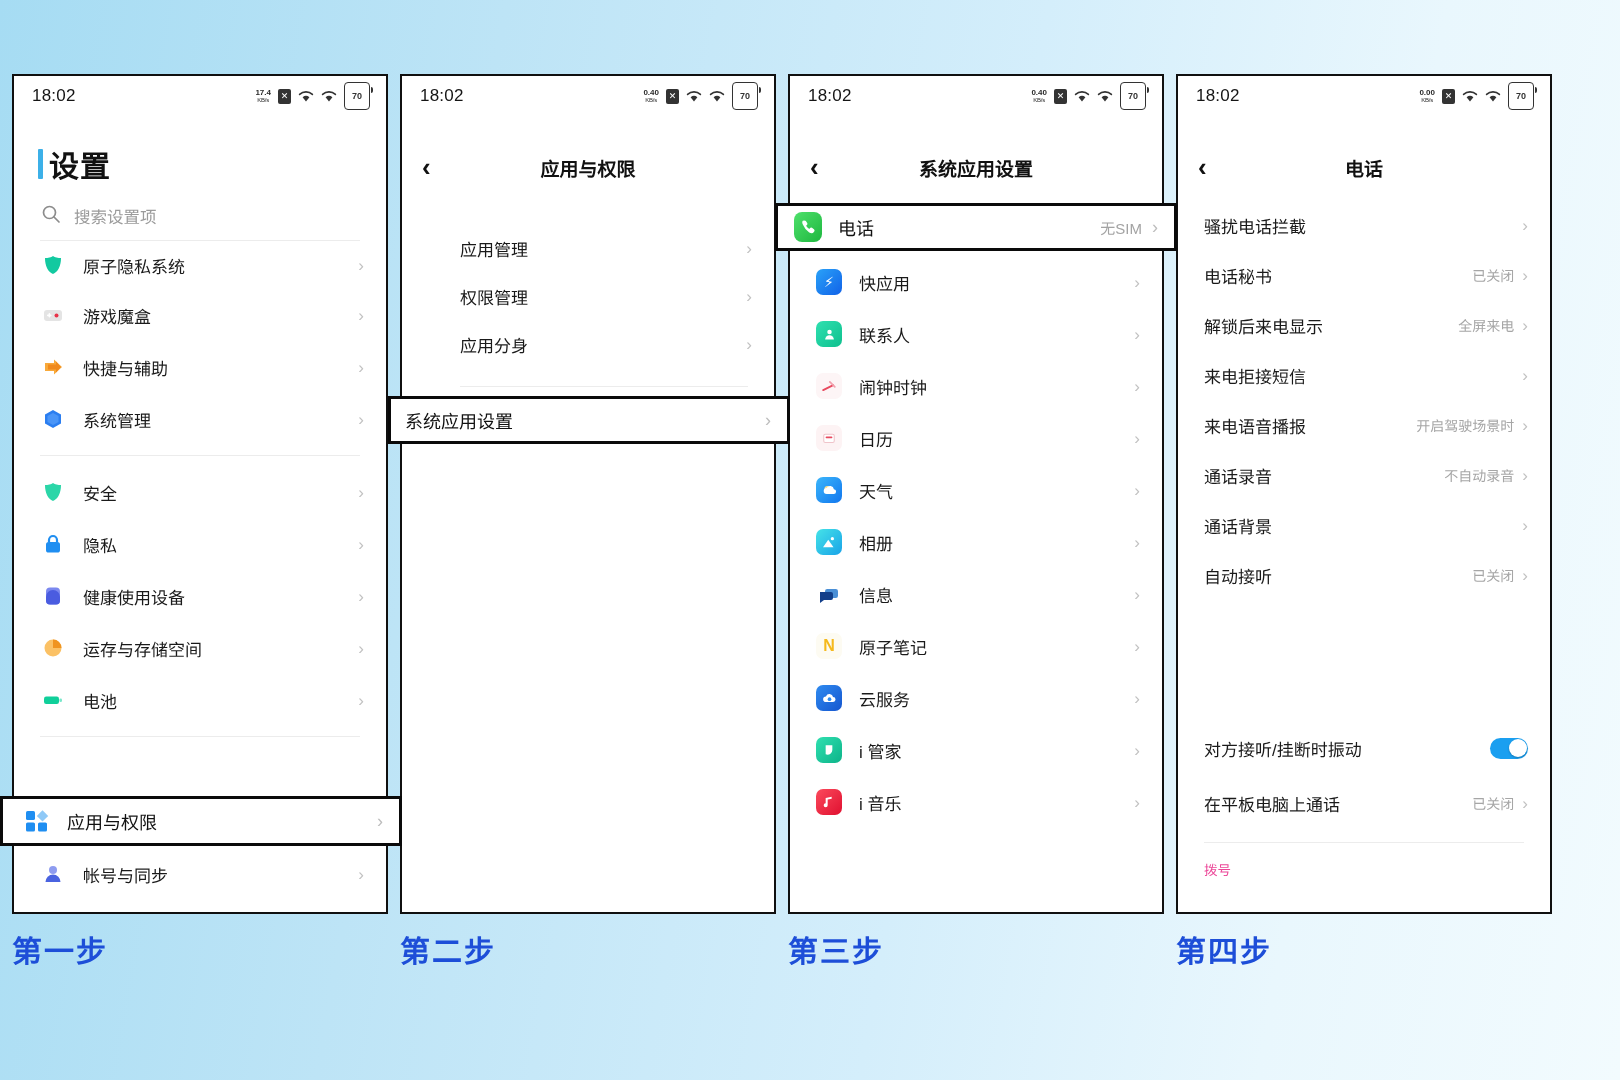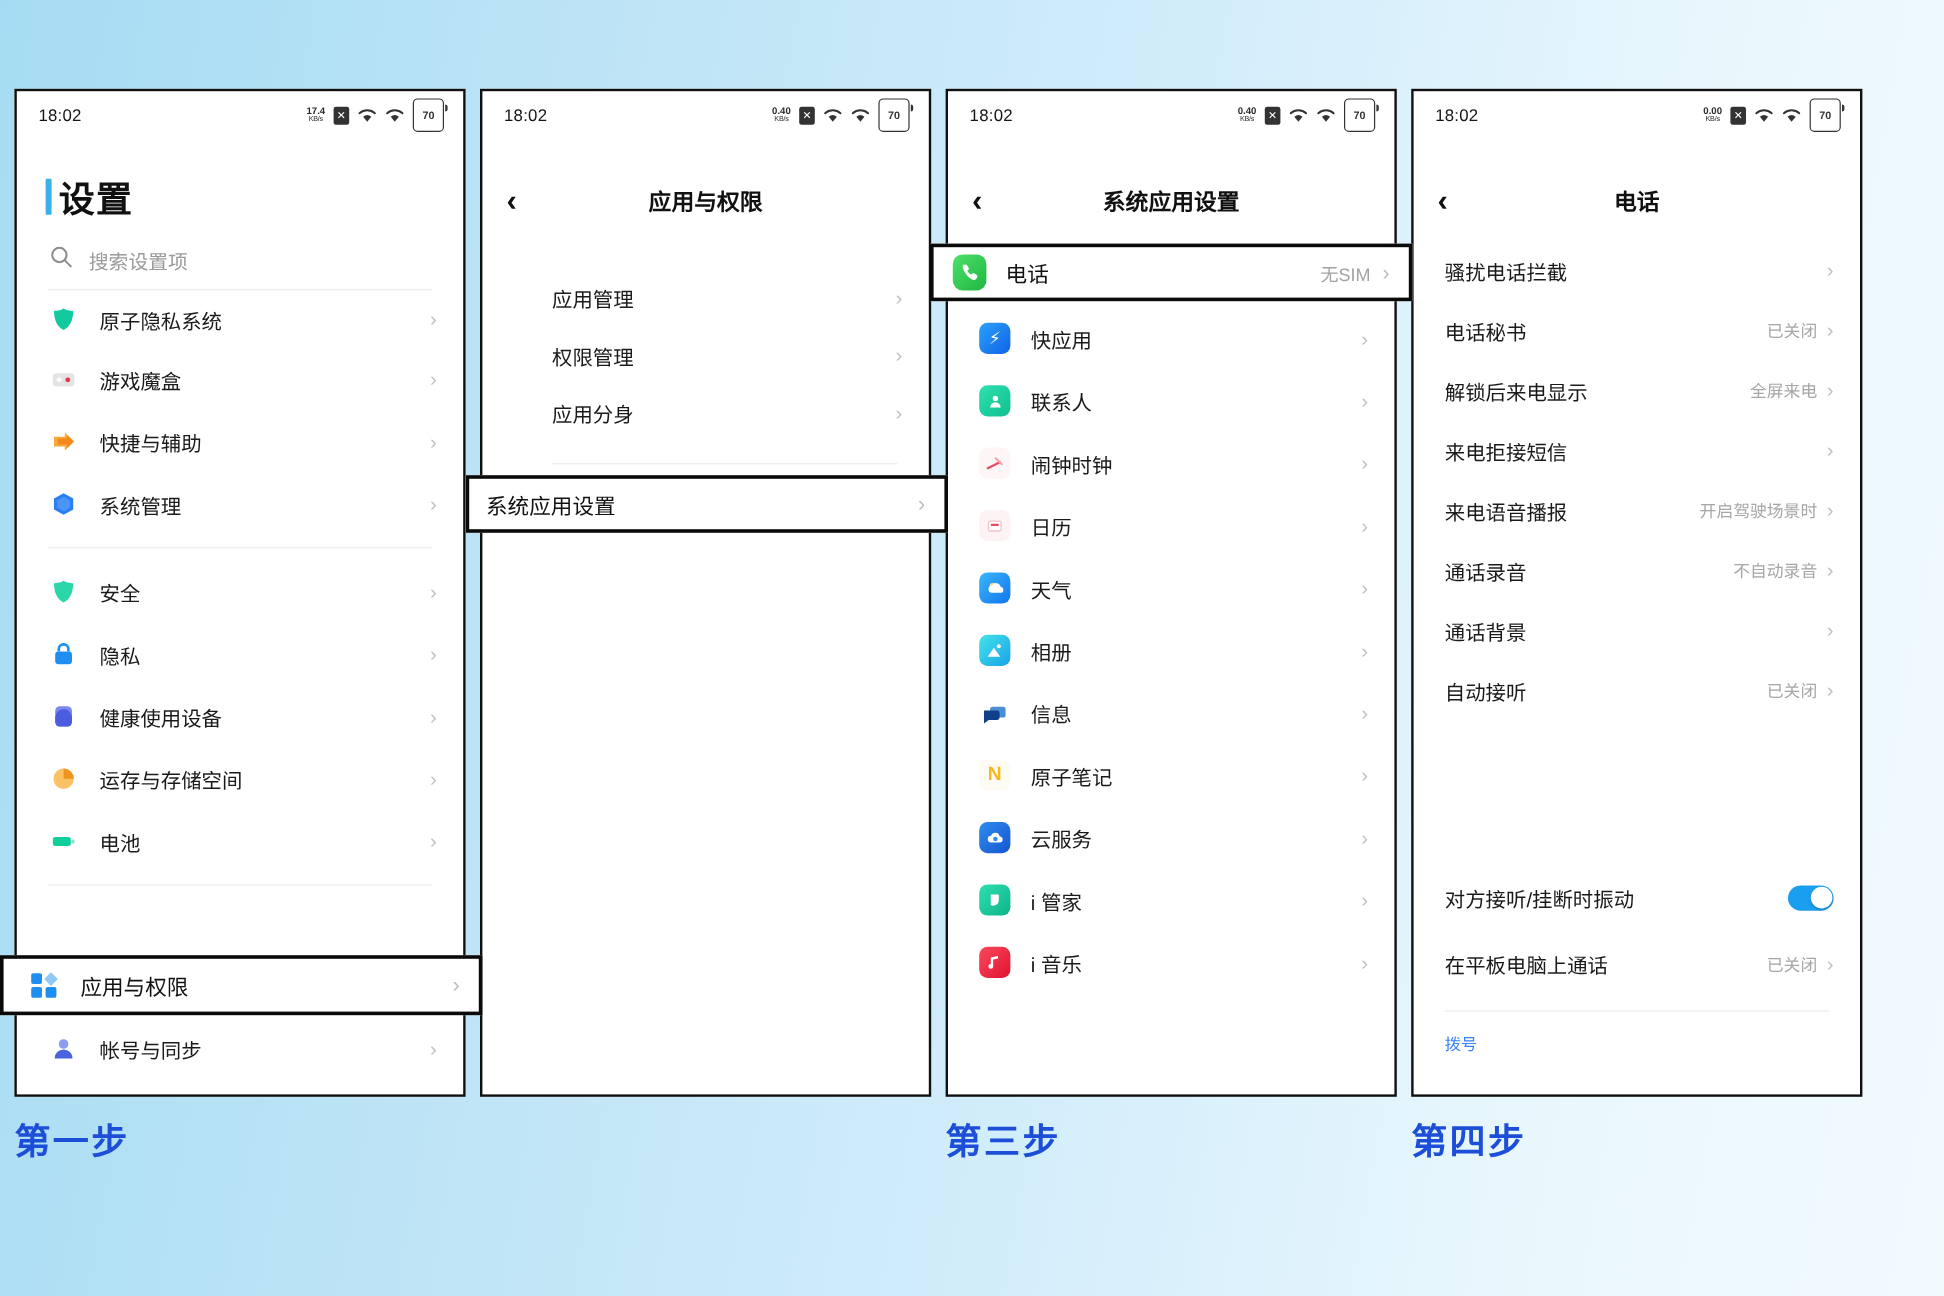--- a/index.html
+++ b/index.html
@@ -28,21 +28,21 @@
   #panel3 { left: 788px;  top: 74px; width: 376px; height: 840px; }
   #panel4 { left: 1176px; top: 74px; width: 376px; height: 840px; }
 
   
   .statusbar {
     height: 40px;
     display: flex; align-items: center;
     padding: 0 16px 0 18px;
     font-size: 15px; color: #1a1a1a;
   }
-  .sb-time { font-size: 14px; letter-spacing: .2px; color:#151515; }
+  .sb-time { font-size: 17px; letter-spacing: .2px; color:#151515; }
   .sb-right { margin-left: auto; display: flex; align-items: center; gap: 7px; }
   .sb-speed {
     display: flex; flex-direction: column; align-items: center; justify-content: center;
     line-height: 1; color: #2a2a2a;
   }
   .sb-speed .n { font-size: 8px; font-weight: 700; }
   .sb-speed .u { font-size: 6px; letter-spacing: -.2px; }
   .sb-simx {
     width: 13px; height: 15px; background: #333; border-radius: 2px;
     color:#fff; font-size: 9px; font-weight: 700;
@@ -155,21 +155,21 @@
   .toggle.off { background: #fff; border: 1.5px solid #dcdcdc; }
   .toggle.off .knob { background:#fff; border:1px solid #e6e6e6; box-shadow:none; }
 
   
   .hl-desc { padding: 12px 18px 10px 20px; position: relative; }
   .hl-desc .t { font-size: 19px; color:#111; font-weight: 400; line-height: 1.25;}
   .hl-desc .d { font-size: 12.5px; color:#9d9d9d; line-height: 1.55; margin-top: 6px; max-width: 280px;}
   .hl-desc .toggle { position: absolute; right: 18px; top: 22px; }
 
   .smallrow { height: 50px; }
-  .grayhead { font-size: 13.5px; color: #3b82f6; padding: 16px 0 0 26px; }
+  .grayhead { font-size: 13.5px; color: #ec4899; padding: 16px 0 0 26px; }
 
   
   .caption {
     position: absolute; top: 927px; width: 376px;
     text-align: left; font-size: 30px; font-weight: 700; color: #1d4ed8;
     letter-spacing: 2px;
   }
   #cap1 { left: 12px; }
   #cap2 { left: 400px; }
   #cap3 { left: 788px; }
@@ -669,16 +669,17 @@
         <span class="val">已关闭</span>
         <span class="chev">›</span>
       </div>
       <div class="divider" style="margin:12px 26px 0 26px;"></div>
       <div class="grayhead">拨号</div>
     </div>
   </div>
 
 
   <div class="caption" id="cap1">第一步</div>
+  <div class="caption" id="cap2">第二步</div>
   <div class="caption" id="cap3">第三步</div>
   <div class="caption" id="cap4">第四步</div>
 
 </div>
 
 </body></html>

